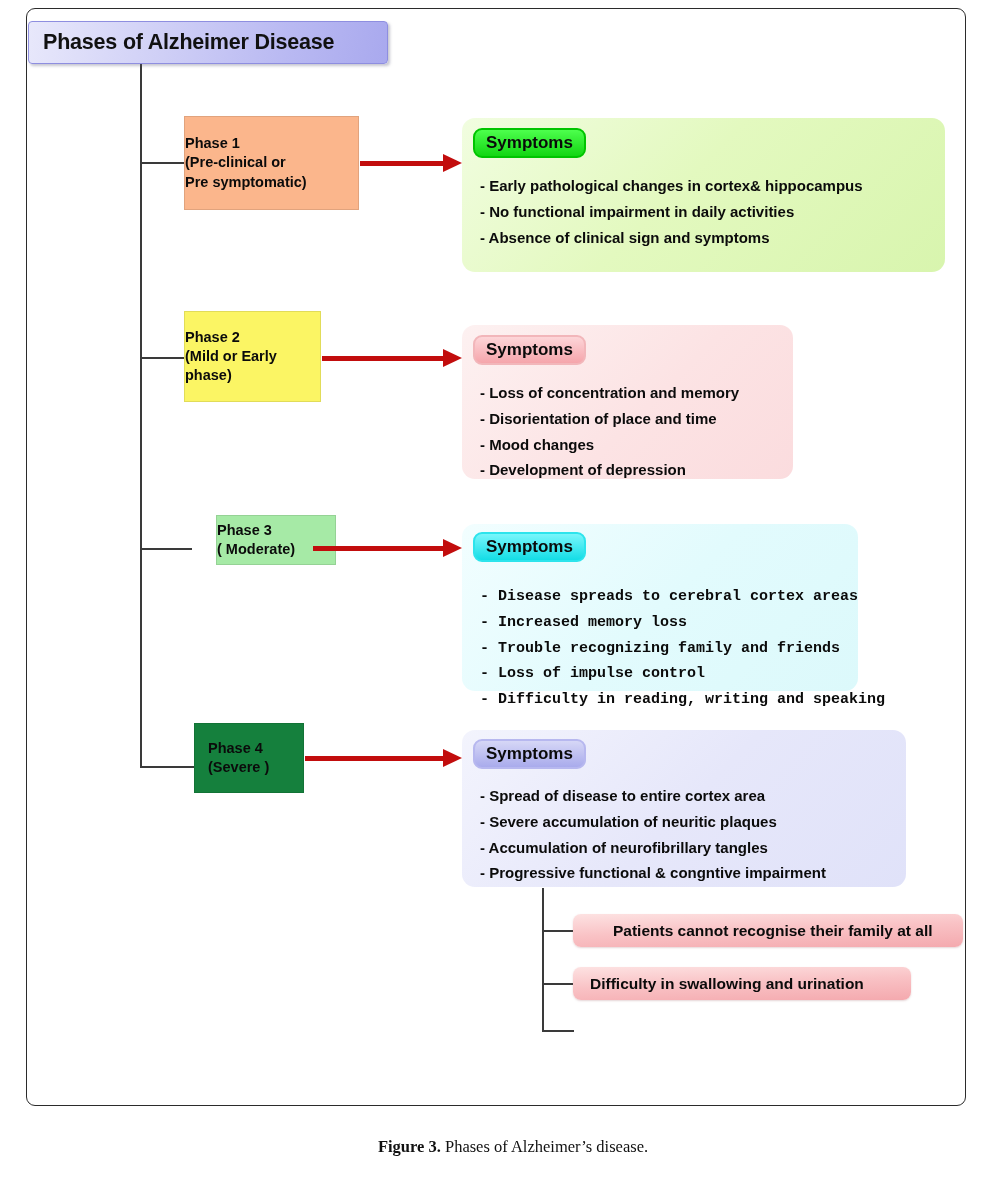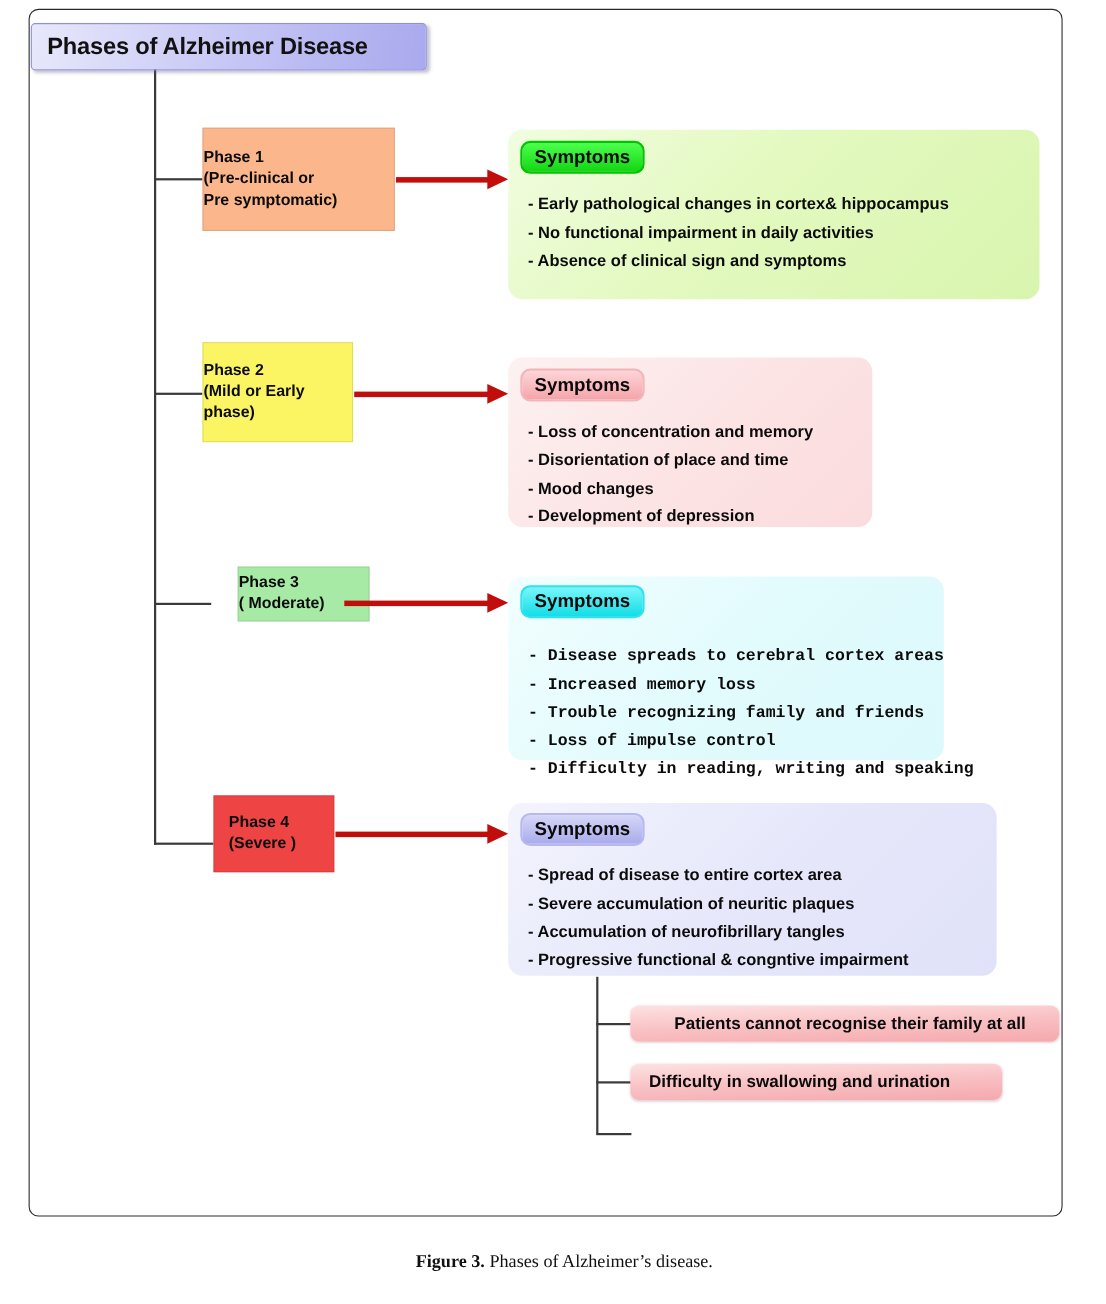--- a/index.html
+++ b/index.html
@@ -191,21 +191,21 @@
     </div>
     <div class="symptom-list" style="left:18px; top:60px;font-family:Liberation Mono, monospace;">
       <div>- Disease spreads to cerebral cortex areas</div>
       <div>- Increased memory loss</div>
       <div>- Trouble recognizing family and friends</div>
       <div>- Loss of impulse control</div>
       <div>- Difficulty in reading, writing and speaking</div>
     </div>
   </div>
 
-  <div class="phase-box leftalign" style="left:194px; top:723px; width:110px; height:70px; background:#ef4444;">
+  <div class="phase-box leftalign" style="left:194px; top:723px; width:110px; height:70px; background:#15803d;">
     <div>Phase 4</div>
     <div>(Severe )</div>
   </div>
   <div class="arrow" style="left:305px; top:749px; width:157px;">
     <div class="shaft" style="width:139px;"></div>
     <div class="head"></div>
   </div>
   <div class="panel" style="left:462px; top:730px; width:444px; height:157px;
               background:linear-gradient(135deg,#f3f4fd 0%,#e6e7fa 50%,#e0e2f9 100%);">
     <div class="badge" style="left:11px; top:9px; background:linear-gradient(180deg,#d6d7f6 0%,#a9abec 100%); border:2px solid #b7b8ef;">

